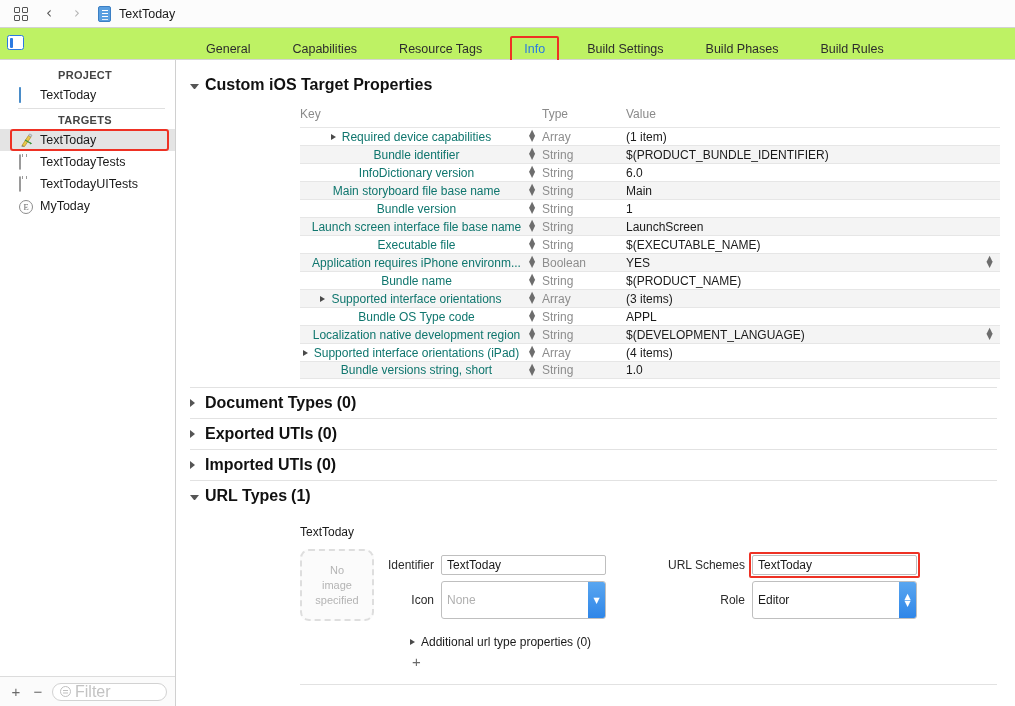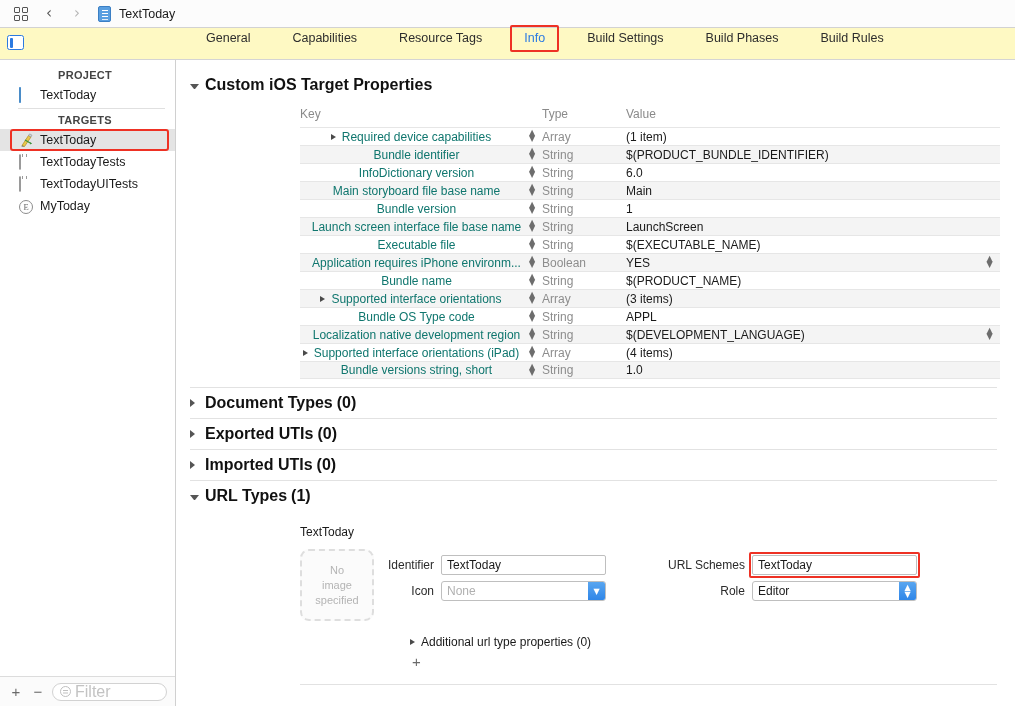--- a/index.html
+++ b/index.html
@@ -32,22 +32,22 @@
   }
   .doc-icon::after {
     content: ""; position: absolute; left: 2.5px; top: 3px; right: 2.5px; height: 1.2px;
     background: #fff; box-shadow: 0 3px 0 #fff, 0 6px 0 #fff, 0 9px 0 rgba(255,255,255,.8);
   }
   .jb-title { font-size: 12.5px; color: #1a1a1a; }
 
   
   .tabbar {
     height: 32px; flex: 0 0 32px;
-    display: flex; align-items: flex-start;
-    background: #fef9c3;
+    display: flex; align-items: flex-end;
+    background: #bef264;
     border-bottom: 1px solid #d4d4d4;
     position: relative;
   }
   .panel-toggle {
     position: absolute; left: 7px; top: 7px;
     width: 17px; height: 15px;
     border: 1.6px solid #2b7ae0; border-radius: 2.5px;
     background: #fff;
   }
   .panel-toggle::before {
@@ -207,21 +207,21 @@
     background: #fff; font-size: 12px; color: #1a1a1a; padding: 0 5px;
     display: flex; align-items: center;
   }
   .boxed-field { position: relative; }
   .boxed-field::after {
     content: ""; position: absolute; left: -4px; right: -4px; top: -4px; bottom: -4px;
     border: 2px solid #ee3124; border-radius: 2px; pointer-events: none;
   }
   .combo {
     width: 165px; height: 20px; border: 1px solid #bfbfbf; border-radius: 3px; background: #fff;
-    display: flex; align-items: center; font-size: 12px; padding: 0 5px; position: relative;
+    display: flex; align-items: center; font-size: 12px; padding: 18px 5px; position: relative;
   }
   .combo .ph { color: #b0b0b0; }
   .combo .val { color: #1a1a1a; }
   .combo-btn {
     position: absolute; right: 0; top: 0; bottom: 0; width: 17px;
     background: linear-gradient(#59a6f0, #2f86e8); border-radius: 0 2px 2px 0;
     display: flex; align-items: center; justify-content: center;
     color: #fff; font-size: 8px; line-height: 7px; font-family: "DejaVu Sans", sans-serif;
   }
   .combo-btn.dbl { flex-direction: column; }

